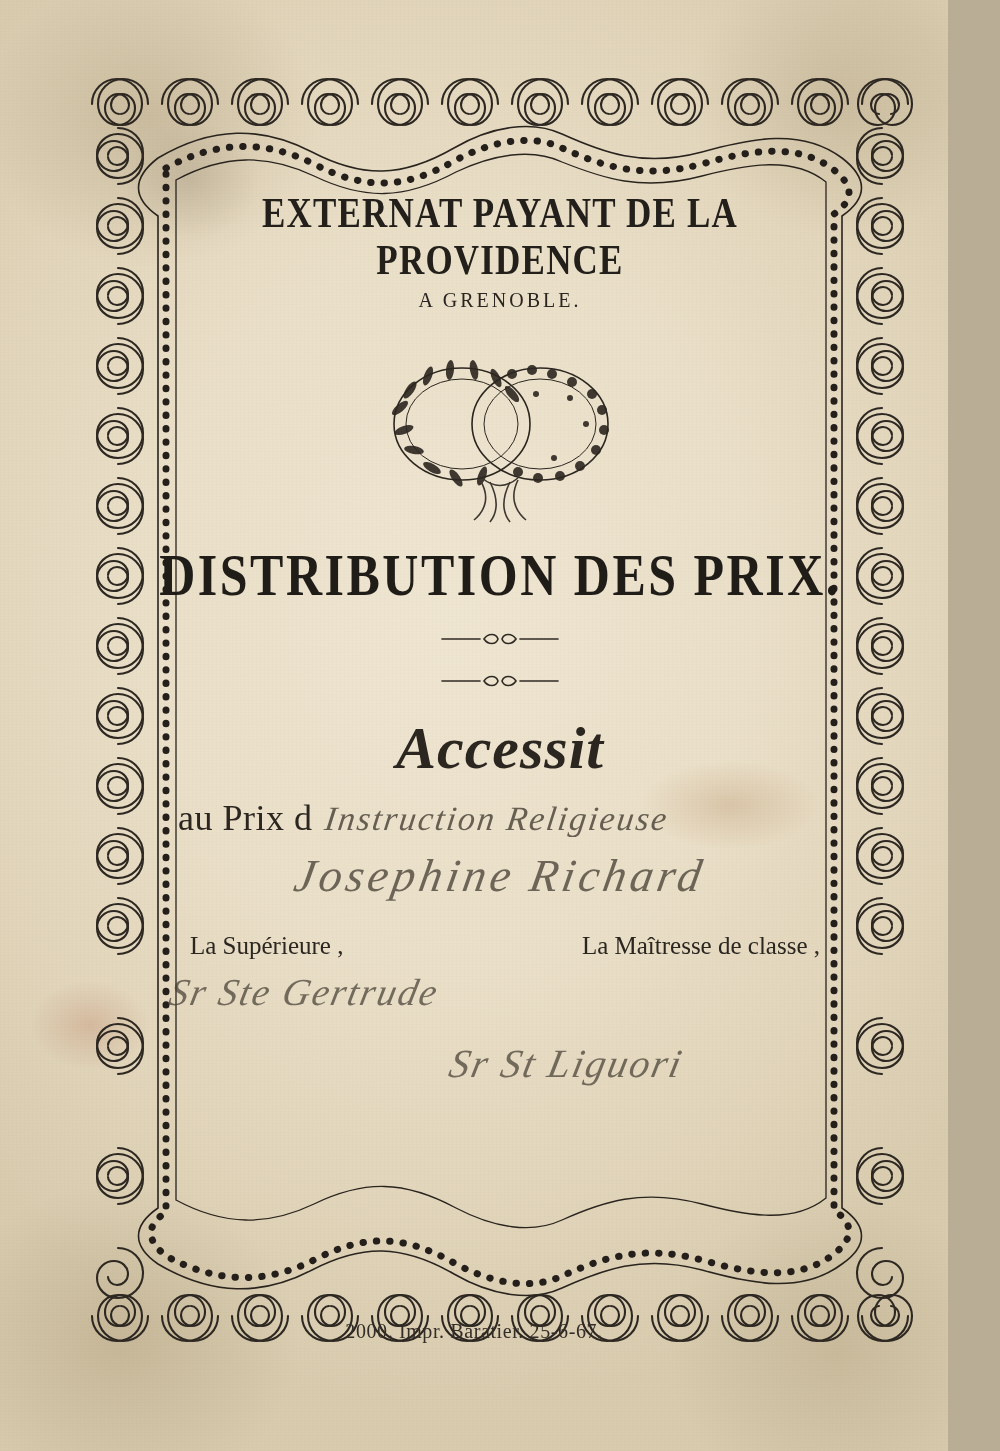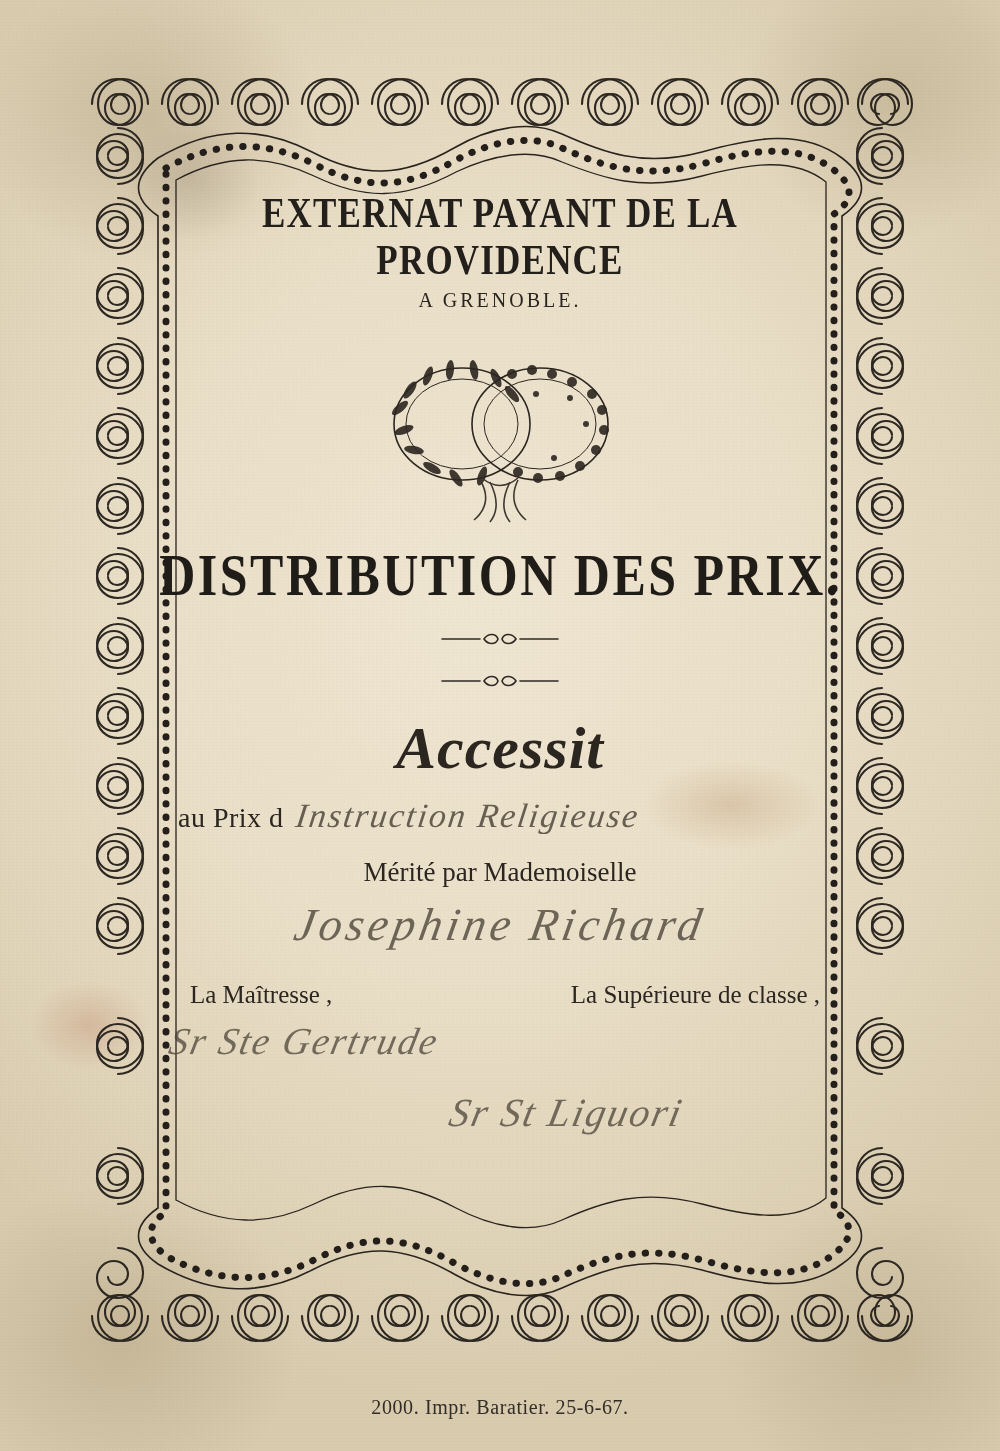--- a/index.html
+++ b/index.html
@@ -2,27 +2,28 @@
 <html><head>
 <meta charset="utf-8">
 <style>
   html, body {
     margin: 0;
     padding: 0;
     background: #b9ae95;
   }
   #page {
     position: relative;
-    width: 1000px;
+    width: 920px;
     height: 1451px;
     overflow: hidden;
     background:
       radial-gradient(ellipse 70% 55% at 48% 42%, #efe6d2 0%, #eadfc8 45%, #e2d6bc 72%, #d8cbae 100%);
     font-family: "Liberation Serif", serif;
     color: #2a2520;
+    padding-left: 28px;
   }
   
   .stain {
     position: absolute;
     border-radius: 50%;
     pointer-events: none;
   }
   .s1 { left: -20px; top: -30px; width: 340px; height: 300px; background: radial-gradient(ellipse at center, rgba(150,130,95,.30), rgba(150,130,95,0) 70%); }
   .s2 { right: -40px; top: -40px; width: 300px; height: 280px; background: radial-gradient(ellipse at center, rgba(150,130,95,.26), rgba(150,130,95,0) 70%); }
   .s3 { left: -60px; bottom: -50px; width: 360px; height: 320px; background: radial-gradient(ellipse at center, rgba(150,130,95,.28), rgba(150,130,95,0) 70%); }
@@ -118,21 +119,21 @@
     color: #2b2620;
   }
   .prix-line {
     margin-top: 14px;
     text-align: left;
     padding-left: 28px;
     white-space: nowrap;
   }
   .prix-label {
     font-family: "Liberation Serif", serif;
-    font-size: 28px;
+    font-size: 36px;
     color: #2b2620;
     letter-spacing: .5px;
   }
   .handwrite {
     font-family: "Liberation Serif", serif;
     font-style: italic;
     color: #4a4337;
   }
   .prix-value {
     font-size: 34px;
@@ -175,21 +176,21 @@
     white-space: nowrap;
   }
   .sig-sup { left: 30px; top: 900px; font-size: 38px; letter-spacing: 2px; }
   .sig-mai { left: 310px; top: 980px; font-size: 40px; letter-spacing: 2px; }
   .signatures { position: relative; height: 160px; }
 
   .imprint {
     position: absolute;
     left: 0;
     right: 0;
-    top: 1396px;
+    top: 1320px;
     text-align: center;
     font-family: "Liberation Serif", serif;
     font-size: 20px;
     letter-spacing: .6px;
     color: #322d26;
   }
 </style>
 </head>
 <body>
 
@@ -697,26 +698,25 @@
         </g>
       </svg>
     </div>
 
     <div class="accessit">Accessit</div>
 
     <div class="prix-line">
       <span class="prix-label">au Prix d</span><span class="handwrite prix-value">Instruction Religieuse</span>
     </div>
 
-    <div class="merite">Mérité par Mademoiselle</div>
     <div class="handwrite student">Josephine Richard</div>
 
     <div class="sig-row">
-      <span>La Maîtresse ,</span>
-      <span>La Supérieure de classe ,</span>
+      <span>La Supérieure ,</span>
+      <span>La Maîtresse de classe ,</span>
     </div>
 
     <div class="signatures">
       <span class="sig-sup handwrite" style="top:10px;left:20px;position:absolute;">Sr Ste Gertrude</span>
       <span class="sig-mai handwrite" style="top:80px;left:300px;position:absolute;">Sr St Liguori</span>
     </div>
 
   </div>
 
   <div class="imprint">2000. Impr. Baratier. 25-6-67.</div>

